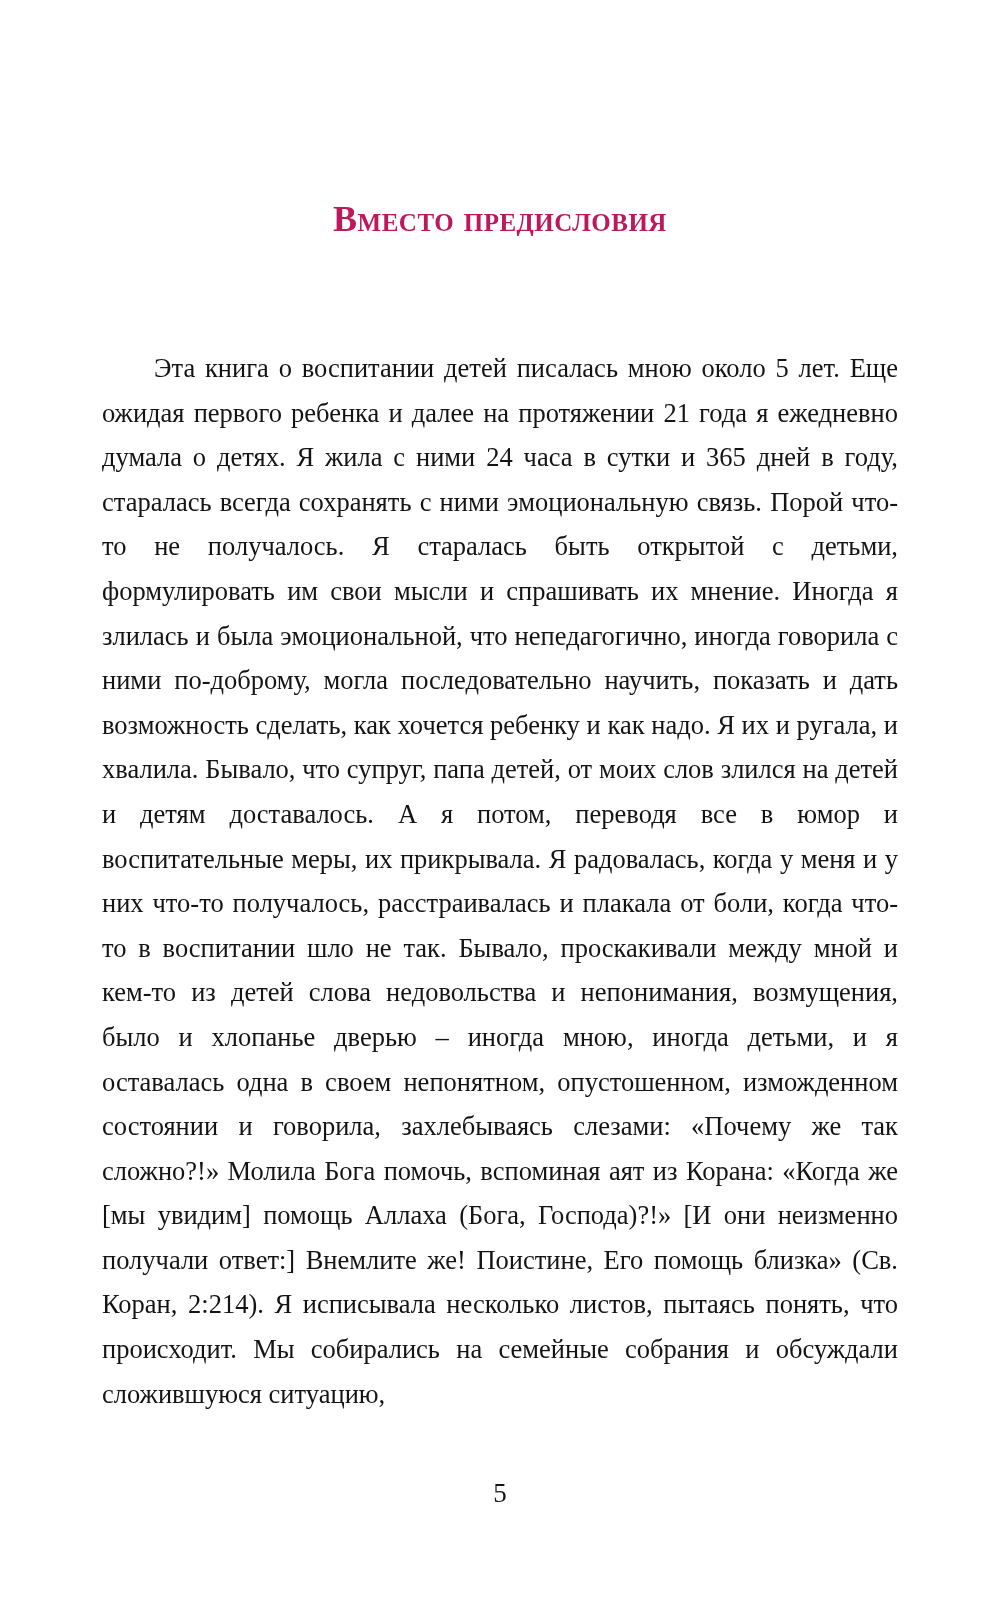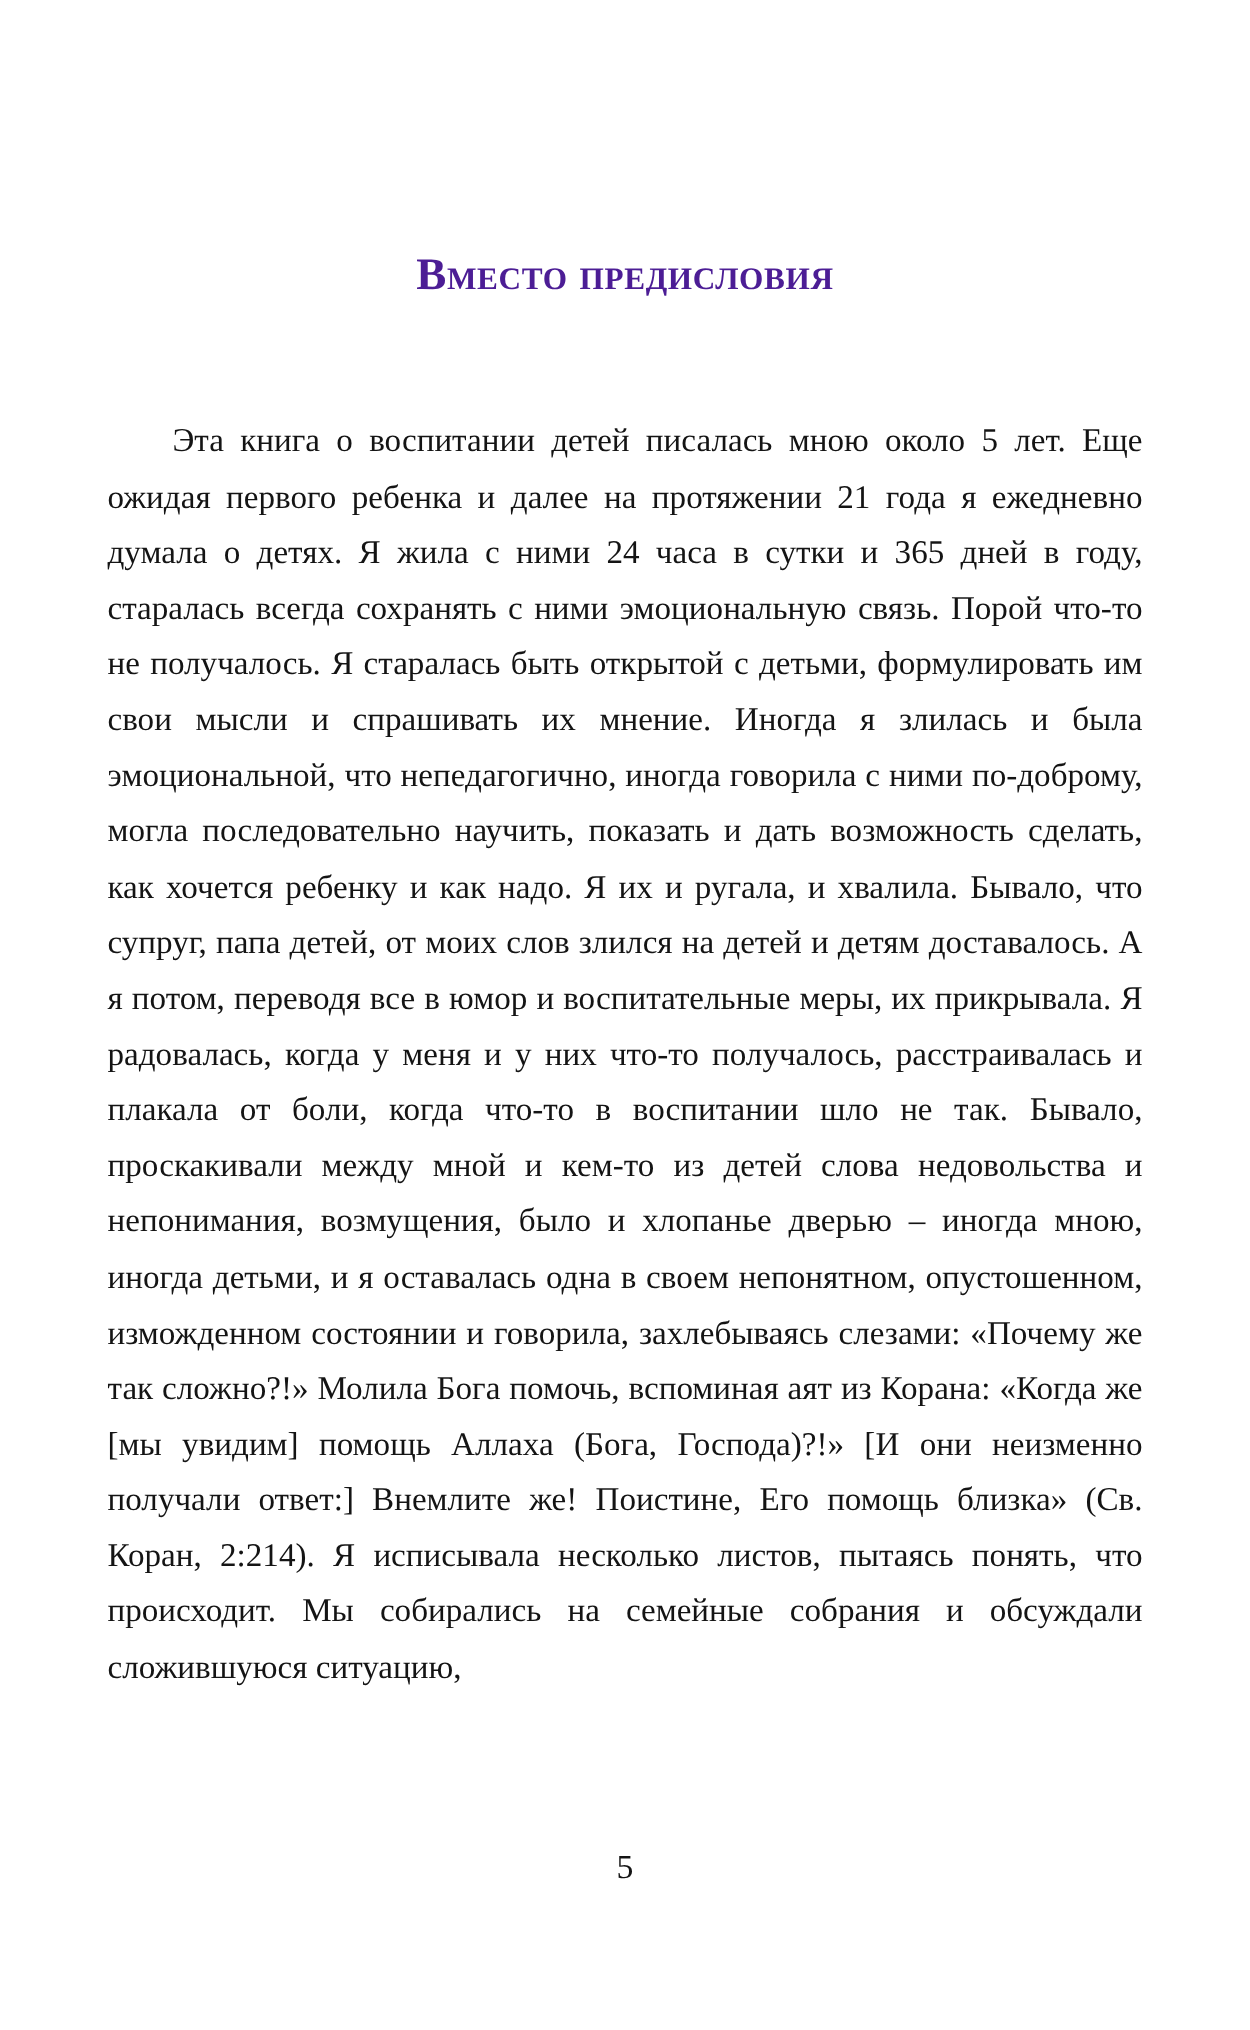--- a/index.html
+++ b/index.html
@@ -37,36 +37,36 @@
     top: 198px;
     left: 0;
     width: 828px;
     text-align: center;
     font-family: "Liberation Serif", "DejaVu Serif", serif;
     font-weight: bold;
     font-size: 36px;
     letter-spacing: 0.5px;
     font-variant: small-caps;
     text-transform: none;
-    color: #4c1d95;
+    color: #be185d;
   }
   .body-text {
     position: absolute;
     top: 330px;
     left: 0;
     width: 828px;
     font-size: 26.5px;
     line-height: 44.6px;
     text-align: justify;
     text-justify: inter-word;
     color: #141414;
     hyphens: manual;
   }
   .body-text p {
-    margin: 0;
+    margin: 16px;
     text-indent: 52px;
   }
   .page-number {
     position: absolute;
     top: 1478px;
     left: 0;
     width: 828px;
     text-align: center;
     font-size: 27px;
     color: #141414;

